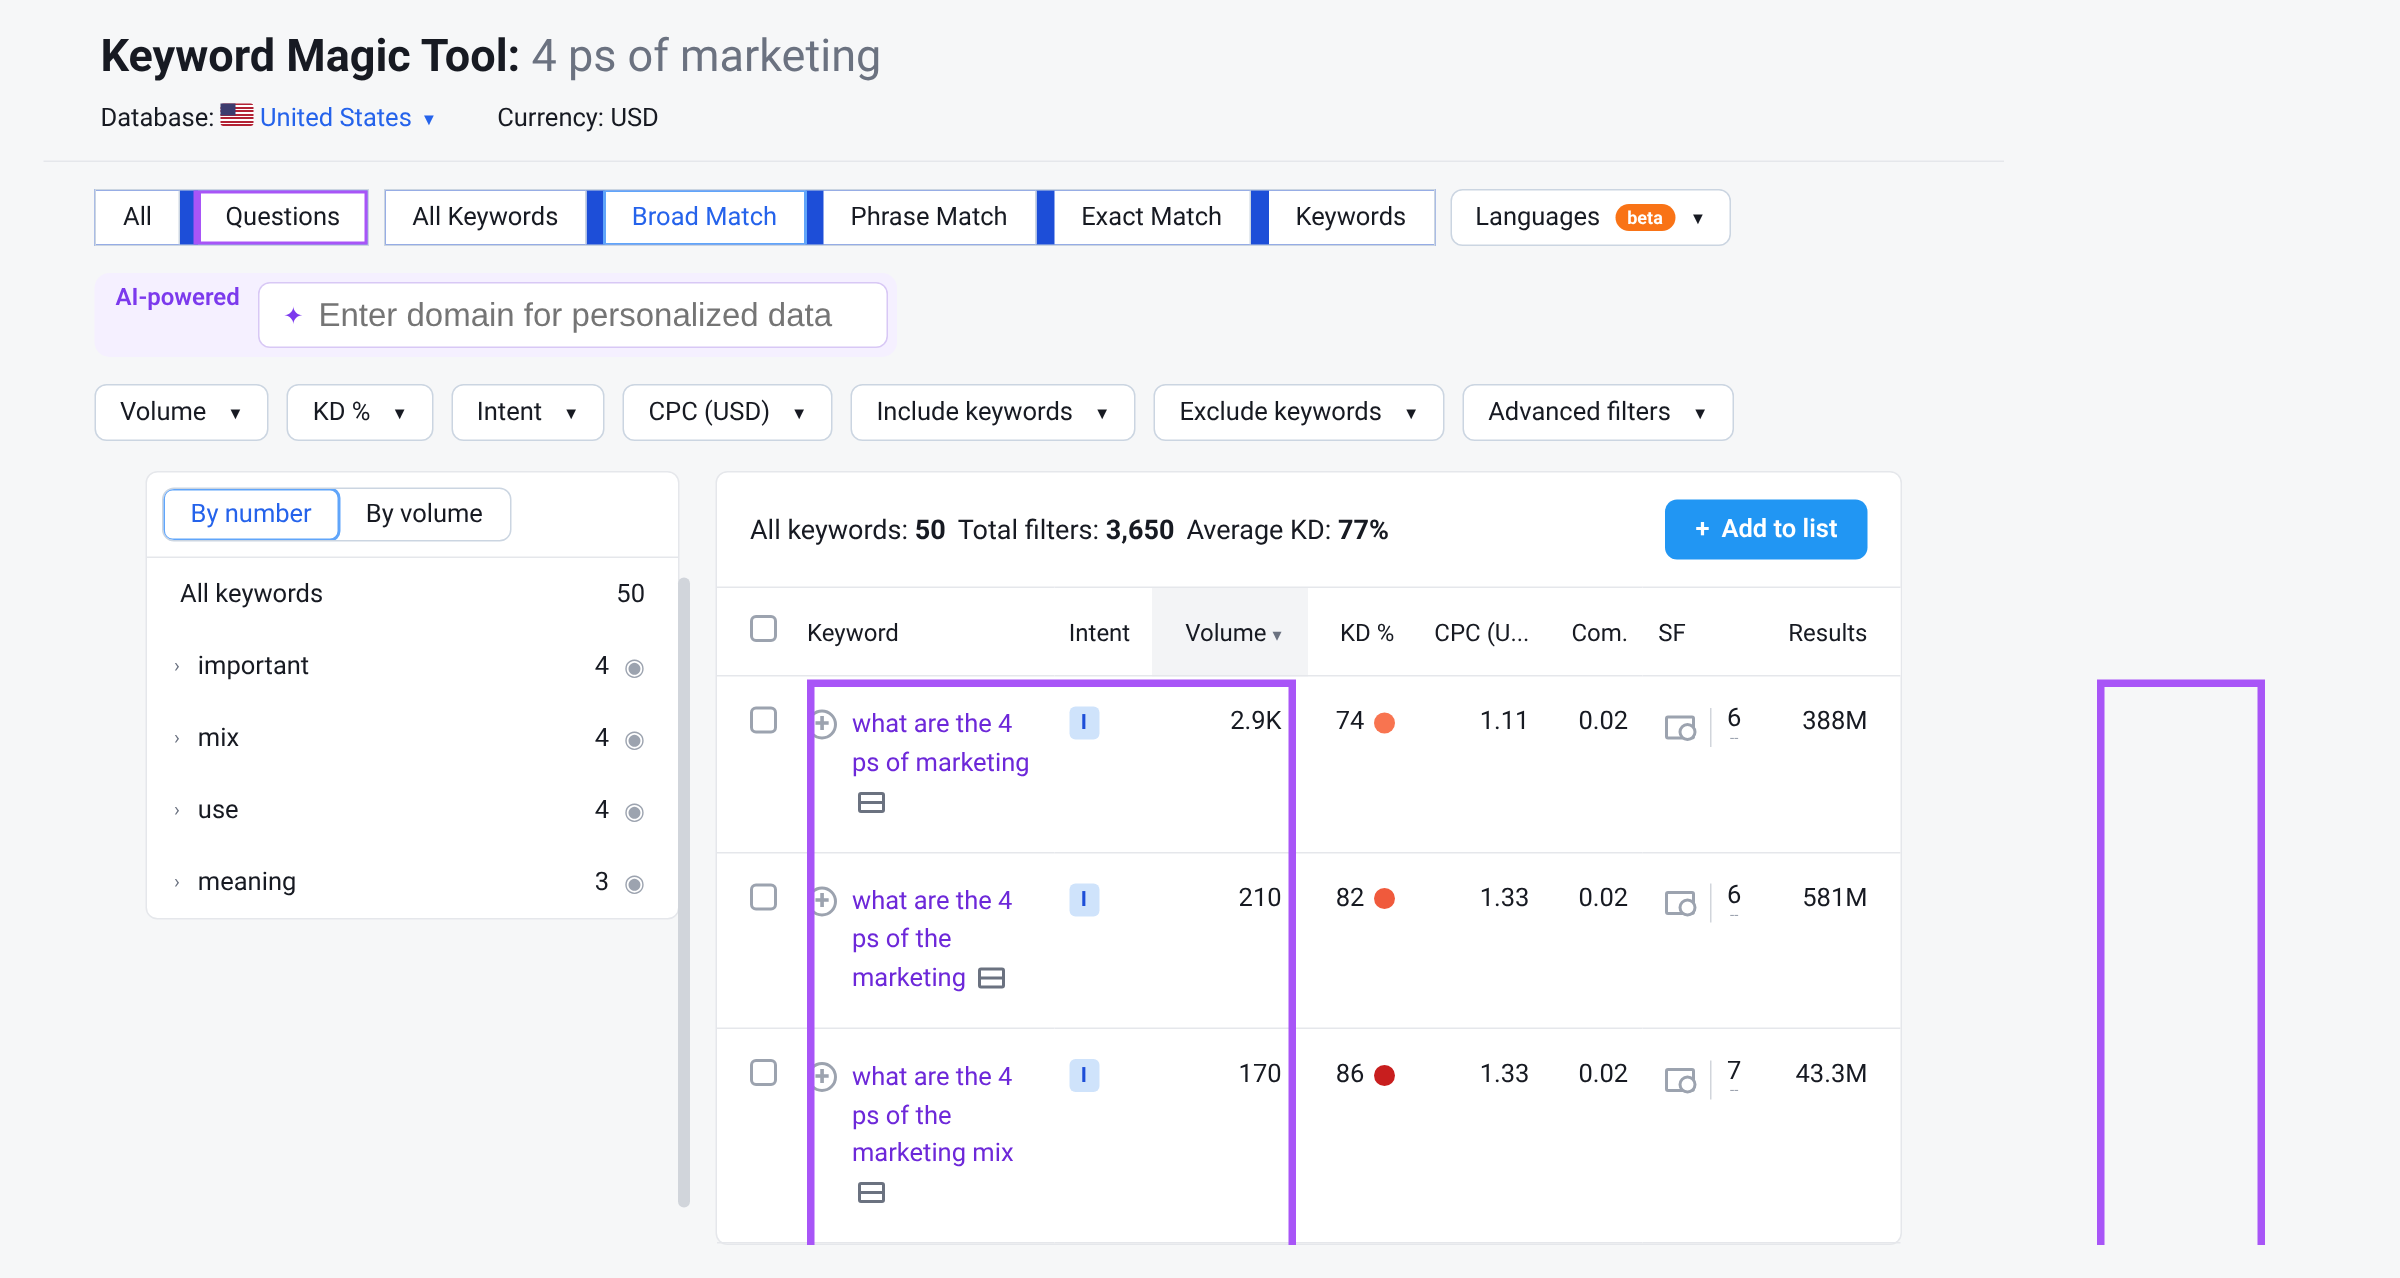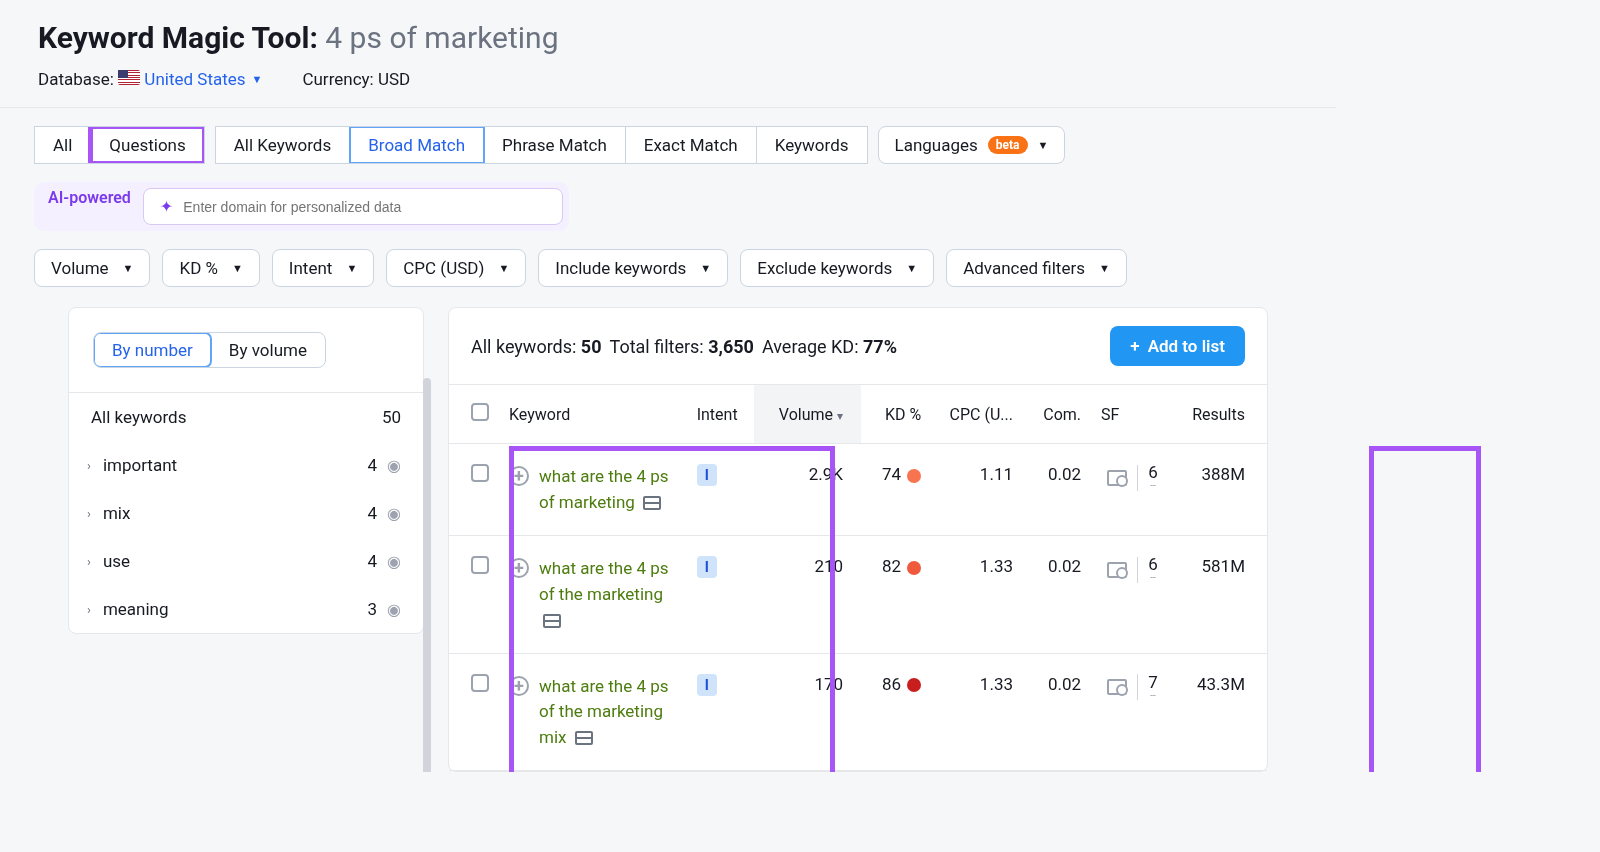--- a/index.html
+++ b/index.html
@@ -1,51 +1,51 @@
 <!DOCTYPE html>
 <html><head>
 <meta charset="utf-8">
 <style>
 * { box-sizing: border-box; margin: 0; padding: 0; }
 body { font-family: -apple-system, BlinkMacSystemFont, "Segoe UI", Roboto, Arial, sans-serif; background: #f6f7f8; color: #171a22; font-size: 15px; }
 
-.page { width: 1336px; }
+.page { width: 1336px; padding-left: 29px; }
 .header { padding: 20px 38px 18px; border-bottom: 1px solid #e5e7eb; }
 .title { font-size: 30px; font-weight: 700; color: #171a22; margin-bottom: 14px; }
 .title .query { font-weight: 400; color: #6b7280; }
 .subhead { display: flex; gap: 40px; font-size: 17px; color: #171a22; }
 .db-link { color: #2563eb; cursor: pointer; display: inline-flex; align-items: center; gap: 6px; }
 .flag { display: inline-block; width: 22px; height: 15px; background: linear-gradient(to bottom, #b22234 0 7.7%, #fff 7.7% 15.4%, #b22234 15.4% 23.1%, #fff 23.1% 30.8%, #b22234 30.8% 38.5%, #fff 38.5% 46.2%, #b22234 46.2% 53.9%, #fff 53.9% 61.6%, #b22234 61.6% 69.3%, #fff 69.3% 77%, #b22234 77% 84.7%, #fff 84.7% 92.4%, #b22234 92.4% 100%); position: relative; border-radius: 2px; }
 .flag::before { content: ""; position: absolute; top: 0; left: 0; width: 44%; height: 54%; background: #3c3b6e; }
 
 .filters-area { padding: 18px 34px 0; }
 .pill-row { display: flex; gap: 10px; align-items: center; margin-bottom: 18px; flex-wrap: wrap; }
-.pill-group { display: inline-flex; border: 1px solid #cbd5e1; border-radius: 0; overflow: hidden; background: #6d28d9; }
+.pill-group { display: inline-flex; border: 1px solid #cbd5e1; border-radius: 0; overflow: hidden; background: #1d4ed8; gap: 12px; }
 .pill { padding: 8px 18px; font-size: 17px; color: #171a22; border-right: 1px solid #cbd5e1; cursor: pointer; background: #fff; display: flex; align-items: center; gap: 8px; }
 .pill:last-child { border-right: none; }
 .pill.hl-purple { outline: 5px solid #a855f7; outline-offset: -2px; position: relative; z-index: 2; }
 .pill.hl-blue { outline: 2px solid #60a5fa; outline-offset: -1px; color: #2563eb; position: relative; z-index: 1; }
 .drop-pill { display: inline-flex; align-items: center; gap: 10px; padding: 8px 16px; border: 1px solid #cbd5e1; border-radius: 8px; background: #fff; cursor: pointer; font-size: 17px; }
 .beta-badge { background: #f97316; color: #fff; font-size: 12px; font-weight: 700; padding: 2px 8px; border-radius: 10px; }
 
 .ai-row { display: inline-flex; align-items: flex-start; background: #f5f0ff; border-radius: 10px; padding: 6px 6px 6px 14px; gap: 12px; margin-bottom: 18px; }
 .ai-label { color: #7c3aed; font-weight: 600; font-size: 16px; }
 .ai-input-wrap { display: flex; align-items: center; gap: 10px; background: #fff; border: 1px solid #d8c8f5; border-radius: 8px; padding: 8px 16px; min-width: 420px; }
-.ai-input-wrap input { border: none; outline: none; font-size: 14px; color: #0c4a6e; flex: 1; background: transparent; }
+.ai-input-wrap input { border: none; outline: none; font-size: 22px; color: #0c4a6e; flex: 1; background: transparent; }
 .sparkle { color: #7c3aed; font-size: 16px; }
 
 .filter-row { display: flex; gap: 12px; margin-bottom: 20px; flex-wrap: wrap; }
 .filter-chip { display: inline-flex; align-items: center; gap: 14px; padding: 8px 16px; border: 1px solid #cbd5e1; border-radius: 8px; background: #fff; cursor: pointer; font-size: 17px; }
 .caret { font-size: 11px; color: #171a22; }
 .caret-blue { color: #2563eb; }
 
 .content-row { display: flex; gap: 24px; padding: 0 34px 0; align-items: flex-start; }
 
 .sidebar { width: 356px; background: #fff; border: 1px solid #e5e7eb; border-radius: 8px; padding: 0; position: relative; }
-.sb-toggle { display: flex; margin: 24px; border: 1px solid #cbd5e1; border-radius: 8px; overflow: hidden; width: fit-content; }
+.sb-toggle { display: flex; margin: 10px; border: 1px solid #cbd5e1; border-radius: 8px; overflow: hidden; width: fit-content; }
 .sb-toggle > div { padding: 7px 18px; font-size: 17px; cursor: pointer; }
 .sb-toggle .active { outline: 2px solid #60a5fa; outline-offset: -1px; color: #2563eb; border-radius: 6px; }
 .sb-all { display: flex; justify-content: space-between; padding: 14px 22px; font-size: 17px; border-top: 1px solid #e5e7eb; }
 .sb-item { display: flex; align-items: center; justify-content: space-between; padding: 14px 22px 14px 18px; font-size: 17px; cursor: pointer; }
 .sb-item-left { display: flex; align-items: center; gap: 12px; }
 .sb-chevron { color: #6b7280; font-size: 13px; }
 .sb-count { display: flex; align-items: center; gap: 10px; color: #171a22; }
 .eye { color: #9ca3af; font-size: 16px; }
 .sb-scroll { position: absolute; right: -8px; top: 70px; width: 8px; height: 420px; background: #d1d5db; border-radius: 4px; }
 
@@ -57,21 +57,21 @@
 
 table { width: 100%; border-collapse: collapse; }
 thead th { text-align: left; font-weight: 400; font-size: 16px; color: #171a22; padding: 18px 10px; border-top: 1px solid #e5e7eb; border-bottom: 1px solid #e5e7eb; background: #fff; white-space: nowrap; }
 thead th.vol { background: #f3f4f6; }
 thead th.right { text-align: right; }
 tbody td { padding: 20px 10px; border-bottom: 1px solid #e5e7eb; font-size: 17px; vertical-align: top; }
 tbody td.right { text-align: right; }
 .checkbox { width: 18px; height: 18px; border: 2px solid #9ca3af; border-radius: 4px; display: inline-block; cursor: pointer; }
 .kw-cell { display: flex; gap: 10px; align-items: flex-start; }
 .kw-expand { color: #9ca3af; font-size: 18px; cursor: pointer; border: 2px solid #9ca3af; border-radius: 50%; width: 20px; height: 20px; display: inline-flex; align-items: center; justify-content: center; font-weight: 700; line-height: 1; flex-shrink: 0; margin-top: 2px; }
-.kw-link { color: #4d7c0f; cursor: pointer; line-height: 1.5; }
+.kw-link { color: #6d28d9; cursor: pointer; line-height: 1.5; }
 .serp-ico { display: inline-block; width: 18px; height: 14px; border: 2px solid #6b7280; border-radius: 2px; position: relative; vertical-align: middle; margin-left: 4px; }
 .serp-ico::before { content: ""; position: absolute; left: 0; right: 0; top: 4px; height: 2px; background: #6b7280; }
 .intent-badge { display: inline-block; background: #cfe3fb; color: #1d4ed8; font-weight: 700; padding: 3px 8px; border-radius: 4px; font-size: 14px; }
 .kd-dot { display: inline-block; width: 14px; height: 14px; border-radius: 50%; margin-left: 6px; vertical-align: middle; }
 .sort-ico { display: inline-block; margin-left: 4px; color: #6b7280; font-size: 12px; }
 .sf-cell { display: inline-flex; align-items: center; gap: 10px; }
 .sf-ico { width: 20px; height: 16px; border: 2px solid #9ca3af; border-radius: 2px; position: relative; }
 .sf-ico::after { content: ""; position: absolute; right: -3px; bottom: -3px; width: 8px; height: 8px; border: 2px solid #9ca3af; border-radius: 50%; background: #fff; }
 .sf-div { width: 1px; height: 26px; background: #d1d5db; }
 .sf-num { display: flex; flex-direction: column; align-items: center; line-height: 1; }

